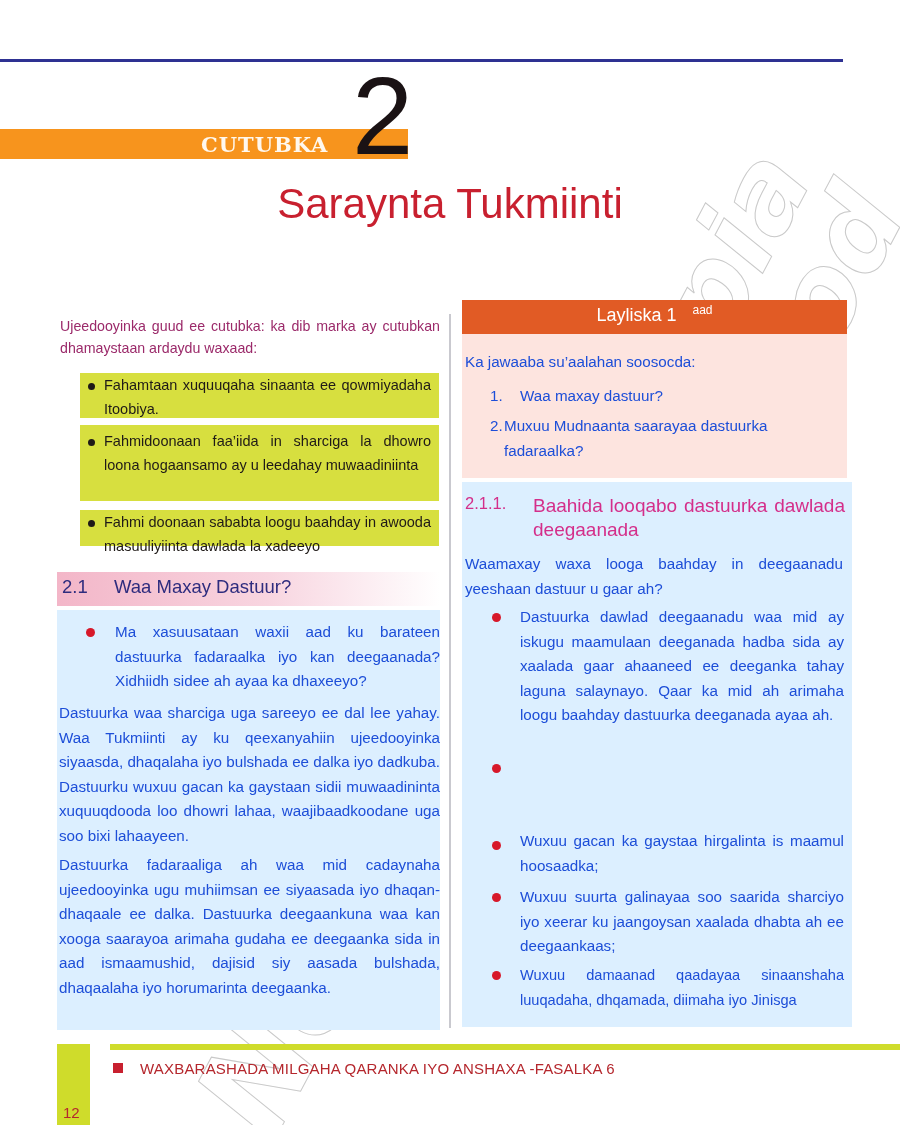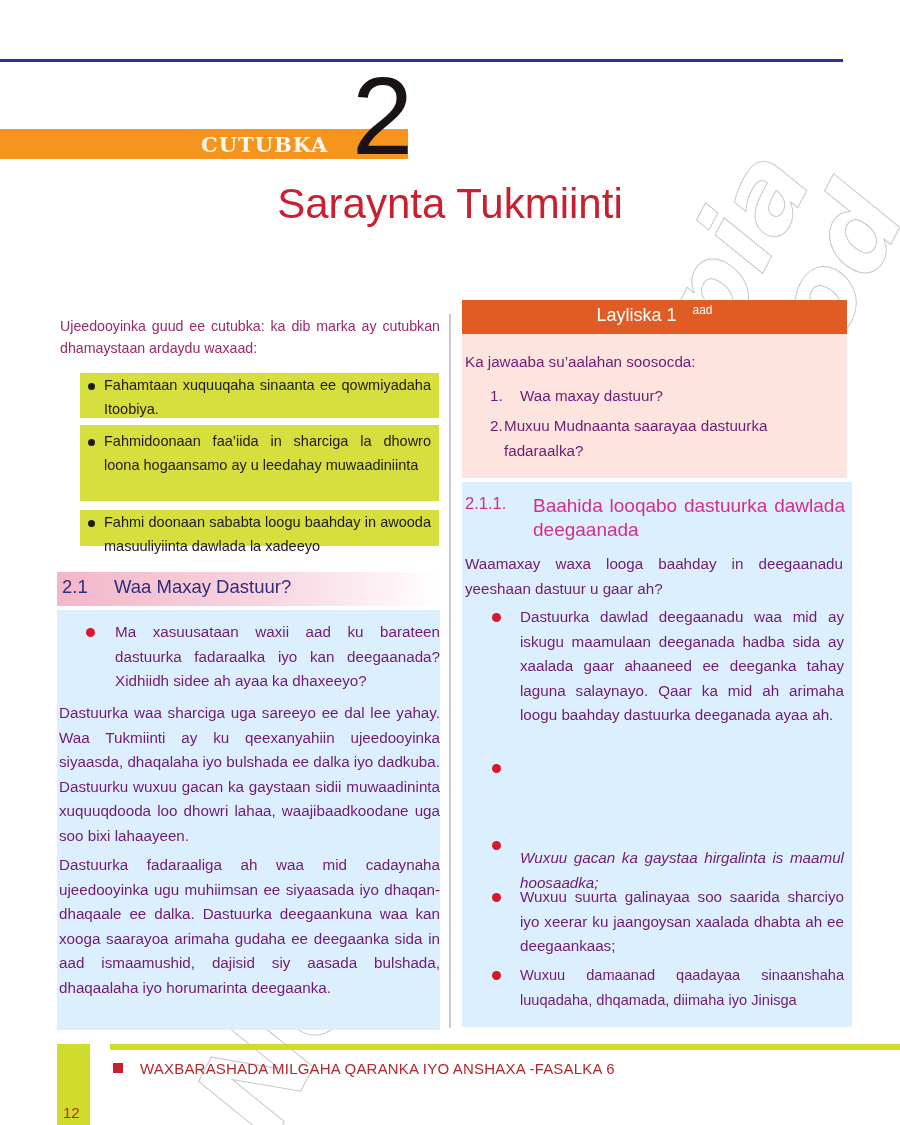--- a/index.html
+++ b/index.html
@@ -21,21 +21,21 @@
 
   .objectives-intro { left:60px; top:315px; width:380px; font-size:14.2px; line-height:22px; color:#9b2a6a; text-align:justify; font-family:"Liberation Sans",sans-serif; }
   .obj-box { left:80px; width:359px; background:#d7df3f; font-family:"Liberation Sans",sans-serif; font-size:14.5px; line-height:24px; color:#1f1a17; box-sizing:border-box; padding:0 8px 0 24px; text-align:justify; }
   .obj-box .dot { position:absolute; left:8px; top:10px; width:7px; height:7px; border-radius:50%; background:#1f1a17; }
 
   .sec-head { left:57px; top:572px; width:383px; height:34px; background:linear-gradient(90deg,#f3b6c8 0%,#f8d5e0 55%,#ffffff 100%); }
   .sec-num { left:62px; top:576px; font-family:"Liberation Sans",sans-serif; font-size:18.5px; color:#2e2c7e; }
   .sec-title { left:114px; top:576px; font-family:"Liberation Sans",sans-serif; font-size:18.5px; color:#2e2c7e; }
 
   .left-body { left:57px; top:610px; width:383px; height:420px; background:#dcefff; }
-  .para { font-family:"Liberation Sans",sans-serif; font-size:15.2px; line-height:24.6px; color:#701a75; text-align:justify; }
+  .para { font-family:"Liberation Sans",sans-serif; font-size:15.2px; line-height:24.6px; color:#1d4ed8; text-align:justify; }
   .red-dot { position:absolute; width:9px; height:9px; border-radius:50%; background:#d7182a; }
 
   .ex-head { left:462px; top:300px; width:385px; height:34px; background:#e15b25; }
   .ex-title { left:462px; top:303px; width:385px; text-align:center; font-family:"Liberation Sans",sans-serif; font-size:18px; color:#ffffff; }
   .ex-title sup { font-size:12px; vertical-align:7px;margin-left:16px; }
   .ex-body { left:462px; top:334px; width:385px; height:144px; background:#fde4df; }
   .right-body { left:462px; top:482px; width:390px; height:545px; background:#dcefff; }
   .sub-num { left:465px; top:494px; font-family:"Liberation Sans",sans-serif; font-size:16.5px; color:#d42e8a; }
   .sub-title { left:533px; top:494px; width:312px; font-family:"Liberation Sans",sans-serif; font-size:19px; line-height:24px; color:#d42e8a; text-align:justify; }
 
@@ -99,21 +99,21 @@
 
 <div class="abs right-body">
   <div class="abs para" style="left:3px;top:70px;width:378px;">Waamaxay waxa looga baahday in deegaanadu yeeshaan dastuur u gaar ah?</div>
 
   <span class="red-dot" style="left:30px;top:131px;"></span>
   <div class="abs para" style="left:58px;top:123px;width:324px;">Dastuurka dawlad deegaanadu waa mid ay iskugu maamulaan deeganada hadba sida ay xaalada gaar ahaaneed ee deeganka tahay laguna salaynayo. Qaar ka mid ah arimaha loogu baahday dastuurka deeganada ayaa ah.</div>
 
   <span class="red-dot" style="left:30px;top:282px;"></span>
 
   <span class="red-dot" style="left:30px;top:359px;"></span>
-  <div class="abs para" style="left:58px;top:364px;width:324px;font-style:italic;">Wuxuu gacan ka gaystaa hirgalinta is maamul hoosaadka;</div>
+  <div class="abs para" style="left:58px;top:347px;width:324px;">Wuxuu gacan ka gaystaa hirgalinta is maamul hoosaadka;</div>
 
   <span class="red-dot" style="left:30px;top:411px;"></span>
   <div class="abs para" style="left:58px;top:403px;width:324px;">Wuxuu suurta galinayaa soo saarida sharciyo iyo xeerar ku jaangoysan xaalada dhabta ah ee deegaankaas;</div>
 
   <span class="red-dot" style="left:30px;top:489px;"></span>
   <div class="abs para" style="left:58px;top:481px;width:324px;font-size:14.6px;">Wuxuu damaanad qaadayaa sinaanshaha luuqadaha, dhqamada, diimaha iyo Jinisga</div>
 </div>
 <div class="abs sub-num">2.1.1.</div>
 <div class="abs sub-title">Baahida looqabo dastuurka dawlada deegaanada</div>
 

